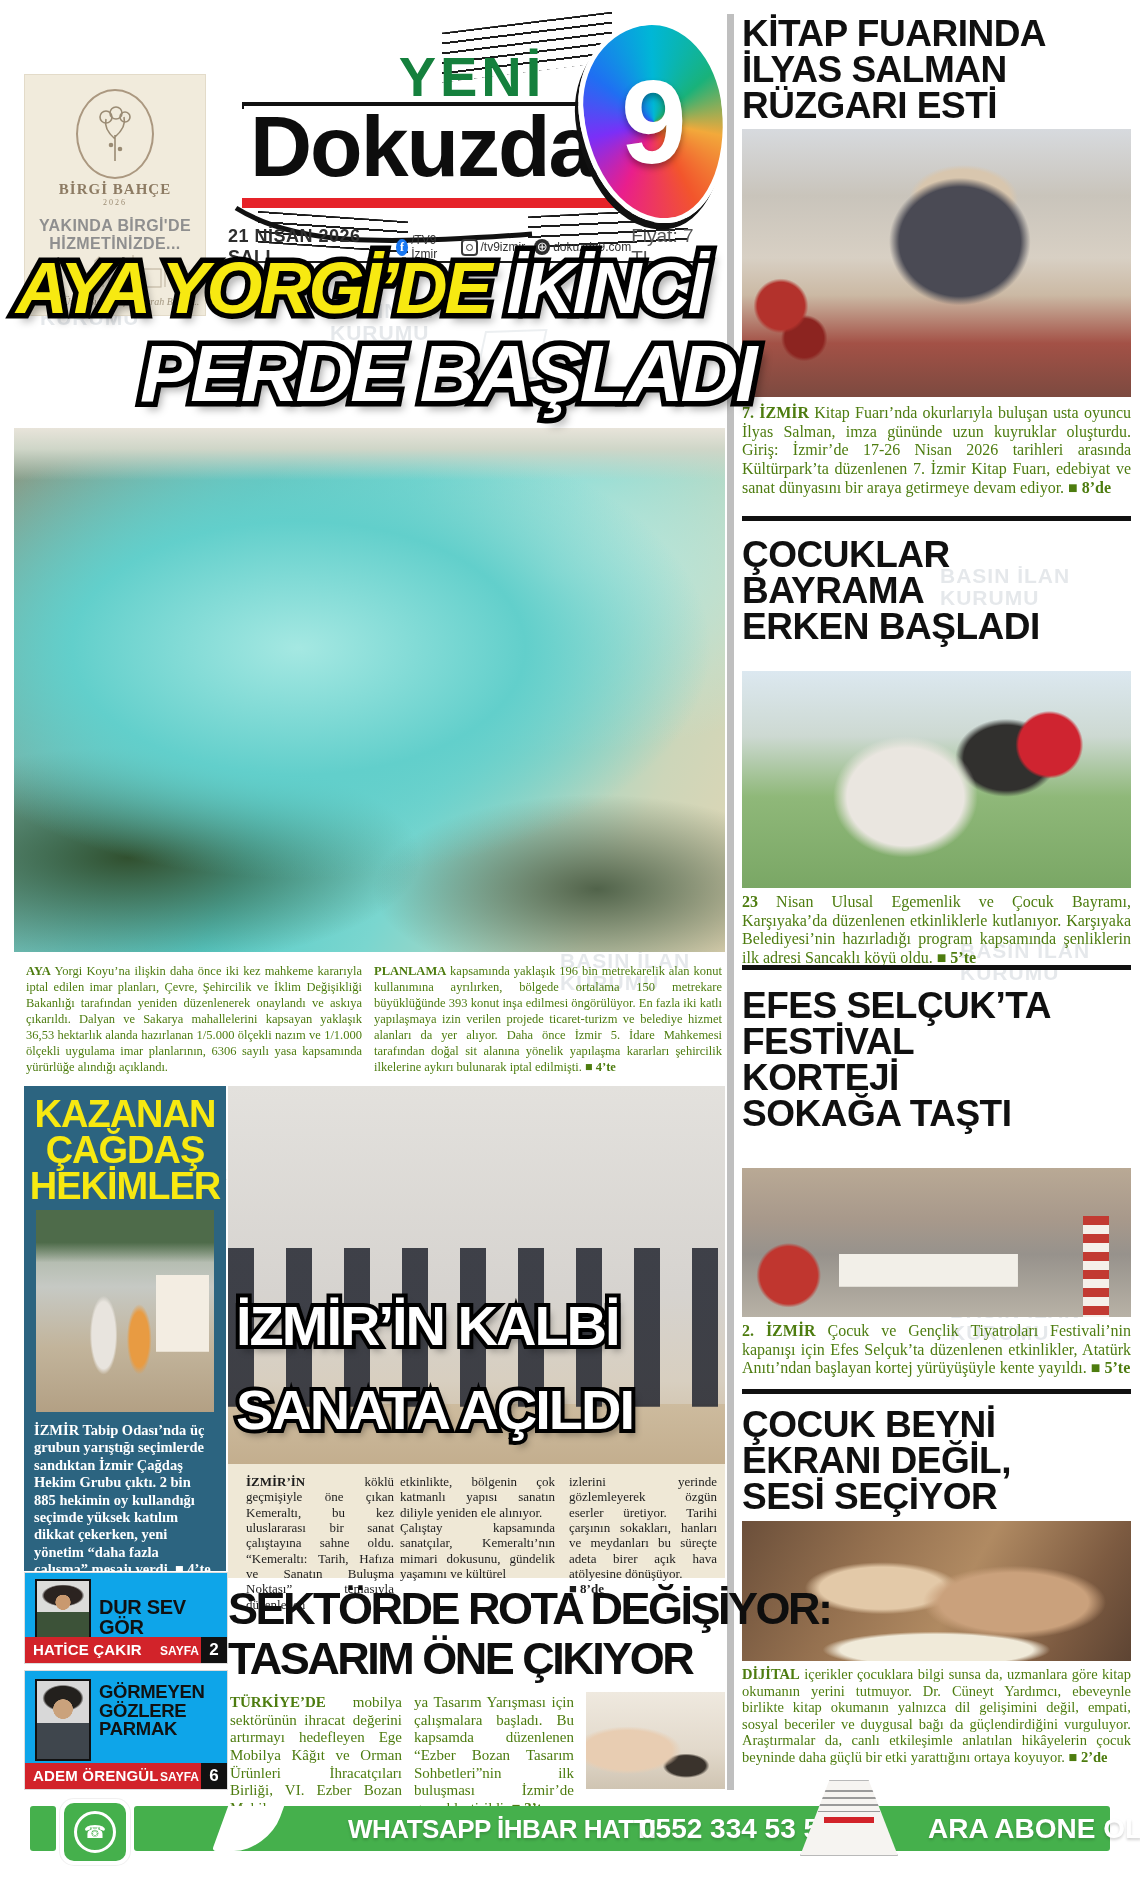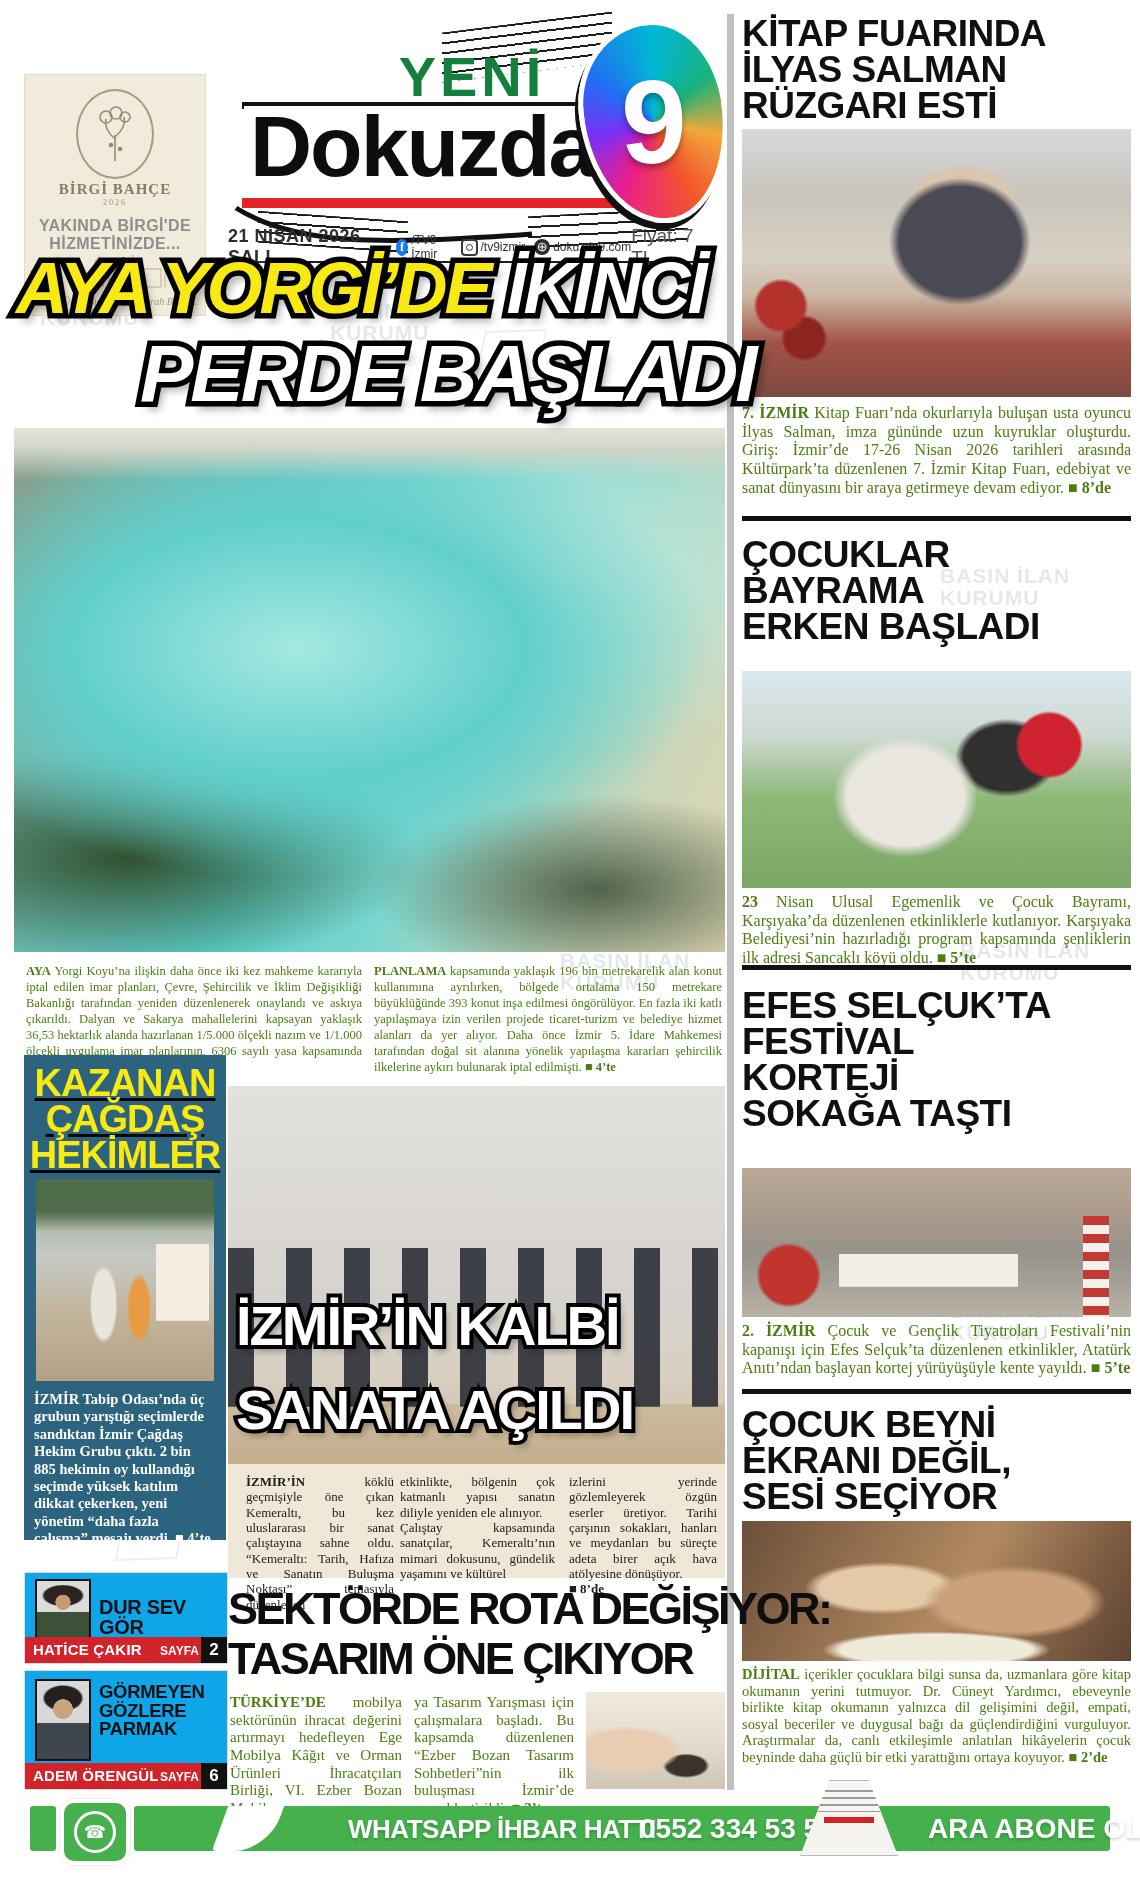--- a/index.html
+++ b/index.html
@@ -124,21 +124,21 @@
   .ph-woman{background:
      radial-gradient(circle at 50% 38%,#c9996f 0 17%,rgba(0,0,0,0) 18%),
      radial-gradient(ellipse 62% 30% at 50% 26%,#2b2320 0 58%,rgba(0,0,0,0) 66%),
      linear-gradient(180deg,#dcdcda 0 55%,#3c5238 55% 100%);}
   .ph-man{background:
      radial-gradient(circle at 50% 36%,#caa27c 0 17%,rgba(0,0,0,0) 18%),
      radial-gradient(ellipse 60% 26% at 50% 22%,#23201d 0 58%,rgba(0,0,0,0) 66%),
      linear-gradient(180deg,#d8d8d8 0 54%,#3f464d 54% 100%);}
 
   
-  .kazanan{left:24px;top:1055px;width:202px;height:485px;background:var(--teal,#2c6480);text-decoration:underline;}
+  .kazanan{left:24px;top:1086px;width:202px;height:485px;background:var(--teal,#2c6480);}
   .kaz-title{padding-top:10px;text-align:center;font-family:"Liberation Sans",sans-serif;font-weight:900;
              font-size:38px;line-height:.95;color:var(--yellow,#f7e911);letter-spacing:-1px;}
   .kaz-photo{position:absolute;left:12px;top:124px;width:178px;height:202px;}
   .kaz-text{position:absolute;left:10px;top:336px;width:182px;font-weight:bold;font-size:14.5px;
             line-height:1.2;color:#fff;font-family:"Liberation Serif",serif;}
 
   
   .colbox{position:absolute;left:24px;width:202px;background:#0ea5e9;border:1px solid #ddd;}
   .colbox .foto{position:absolute;left:10px;top:6px;width:52px;border:2px solid #111;}
   .colbox .ttl{position:absolute;left:74px;font-family:"Liberation Sans",sans-serif;font-weight:900;

